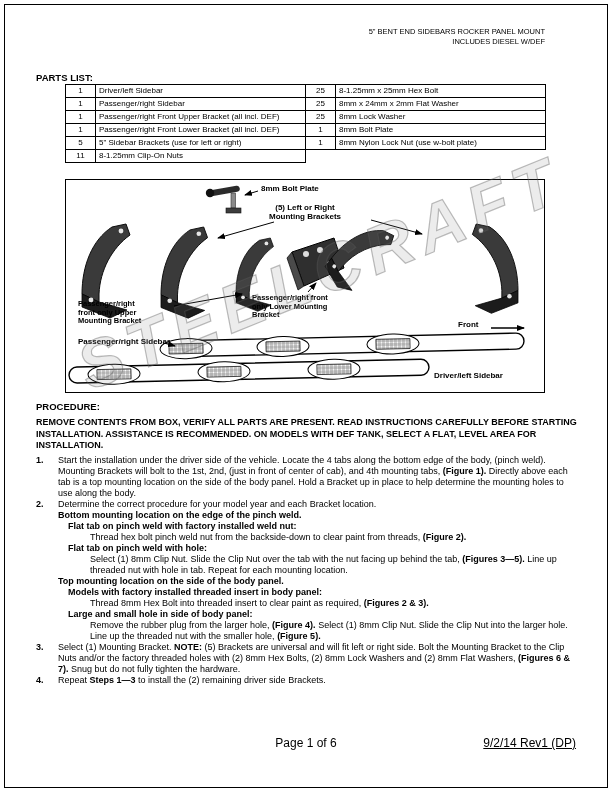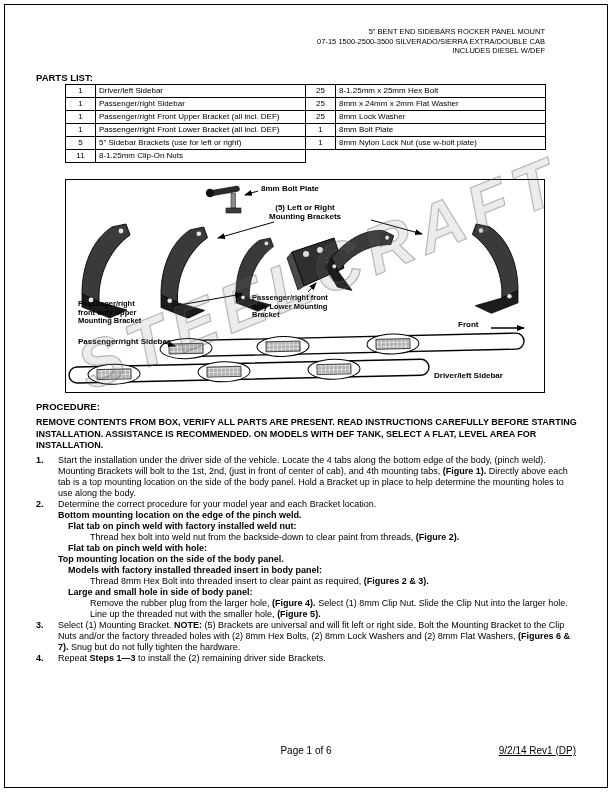--- a/index.html
+++ b/index.html
@@ -28,34 +28,33 @@
   .watermark { position:absolute; left:-30px; top:235px; width:700px; text-align:center; transform:rotate(-22deg); font-size:66px; font-weight:bold; font-style:italic; letter-spacing:8px; color:rgba(120,120,120,0.14); -webkit-text-stroke:1.2px rgba(90,90,90,0.40); z-index:5; pointer-events:none; white-space:nowrap; }
 
   .warning { position:absolute; left:36px; top:417px; width:545px; font-weight:bold; font-size:9px; line-height:11.5px; z-index:2; }
 
   .steps { position:absolute; left:36px; top:455px; width:542px; z-index:2; }
   .step { position:relative; padding-left:22px; font-size:9px; line-height:11px; }
   .step .num { position:absolute; left:0; width:20px; font-weight:bold; }
   .step.ind1 { padding-left:32px; }
   .step.ind2 { padding-left:54px; }
 
-  .footer { position:absolute; left:36px; right:36px; bottom:36px; display:flex; font-size:10px; z-index:2; }
+  .footer { position:absolute; left:36px; right:36px; bottom:42px; display:flex; font-size:12px; z-index:2; }
   .footer .sp { flex:1; }
   .footer .pg { flex:0 0 auto; }
   .footer .rv { flex:1; text-align:right;text-decoration:underline; }
 </style>
 </head>
 <body>
 
 <div class="page">
   <div class="frame"></div>
 
   <div class="header">
     <div>5" BENT END SIDEBARS ROCKER PANEL MOUNT</div>
-    <div>07-15 1500-2500-3500 SILVERADO/SIERRA EXTRA/DOUBLE CAB</div>
     <div>INCLUDES DIESEL W/DEF</div>
   </div>
 
   <div class="section-title" id="parts-title">PARTS LIST:</div>
 
   <table class="parts">
     <tbody>
       <tr>
         <td class="qty">1</td>
         <td class="desc">Driver/left Sidebar</td>
@@ -179,22 +178,23 @@
 
   <div class="section-title" id="procedure-title">PROCEDURE:</div>
 
   <div class="warning">REMOVE CONTENTS FROM BOX, VERIFY ALL PARTS ARE PRESENT. READ INSTRUCTIONS CAREFULLY BEFORE STARTING INSTALLATION. ASSISTANCE IS RECOMMENDED. ON MODELS WITH DEF TANK, SELECT A FLAT, LEVEL AREA FOR INSTALLATION.</div>
 
   <div class="steps">
     <div class="step ind0"><span class="num">1.</span><span><span>Start the installation under the driver side of the vehicle. Locate the 4 tabs along the bottom edge of the body, (pinch weld). Mounting Brackets will bolt to the 1st, 2nd, (just in front of center of cab), and 4th mounting tabs, </span><b>(Figure 1).</b><span> Directly above each tab is a top mounting location on the side of the body panel. Hold a Bracket up in place to help determine the mounting holes to use along the body.</span></span></div>
     <div class="step ind0"><span class="num">2.</span><span><span>Determine the correct procedure for your model year and each Bracket location.</span></span></div>
     <div class="step ind0"><span class="num"></span><span><b>Bottom mounting location on the edge of the pinch weld.</b></span></div>
     <div class="step ind1"><span class="num"></span><span><b>Flat tab on pinch weld with factory installed weld nut:</b></span></div>
-    <div class="step ind2"><span class="num"></span><span><span>Thread hex bolt into weld nut from the backside-down to clear paint from threads, </span><b>(Figure 2).</b></span></div>
+    <div class="step ind2"><span class="num"></span><span><span>Thread hex bolt pinch weld nut from the backside-down to clear paint from threads, </span><b>(Figure 2).</b></span></div>
     <div class="step ind1"><span class="num"></span><span><b>Flat tab on pinch weld with hole:</b></span></div>
+    <div class="step ind2"><span class="num"></span><span><span>Select (1) 8mm Clip Nut. Slide the Clip Nut over the tab with the nut facing up behind the tab, </span><b>(Figures 3—5).</b><span> Line up threaded nut with hole in tab. Repeat for each mounting location.</span></span></div>
     <div class="step ind0"><span class="num"></span><span><b>Top mounting location on the side of the body panel.</b></span></div>
     <div class="step ind1"><span class="num"></span><span><b>Models with factory installed threaded insert in body panel:</b></span></div>
     <div class="step ind2"><span class="num"></span><span><span>Thread 8mm Hex Bolt into threaded insert to clear paint as required, </span><b>(Figures 2 &amp; 3).</b></span></div>
     <div class="step ind1"><span class="num"></span><span><b>Large and small hole in side of body panel:</b></span></div>
     <div class="step ind2"><span class="num"></span><span><span>Remove the rubber plug from the larger hole, </span><b>(Figure 4).</b><span> Select (1) 8mm Clip Nut. Slide the Clip Nut into the larger hole. Line up the threaded nut with the smaller hole, </span><b>(Figure 5).</b></span></div>
     <div class="step ind0"><span class="num">3.</span><span><span>Select (1) Mounting Bracket. </span><b>NOTE:</b><span> (5) Brackets are universal and will fit left or right side. Bolt the Mounting Bracket to the Clip Nuts and/or the factory threaded holes with (2) 8mm Hex Bolts, (2) 8mm Lock Washers and (2) 8mm Flat Washers, </span><b>(Figures 6 &amp; 7).</b><span> Snug but do not fully tighten the hardware.</span></span></div>
     <div class="step ind0"><span class="num">4.</span><span><span>Repeat </span><b>Steps 1—3</b><span> to install the (2) remaining driver side Brackets.</span></span></div>
   </div>
 
   <div class="footer">

